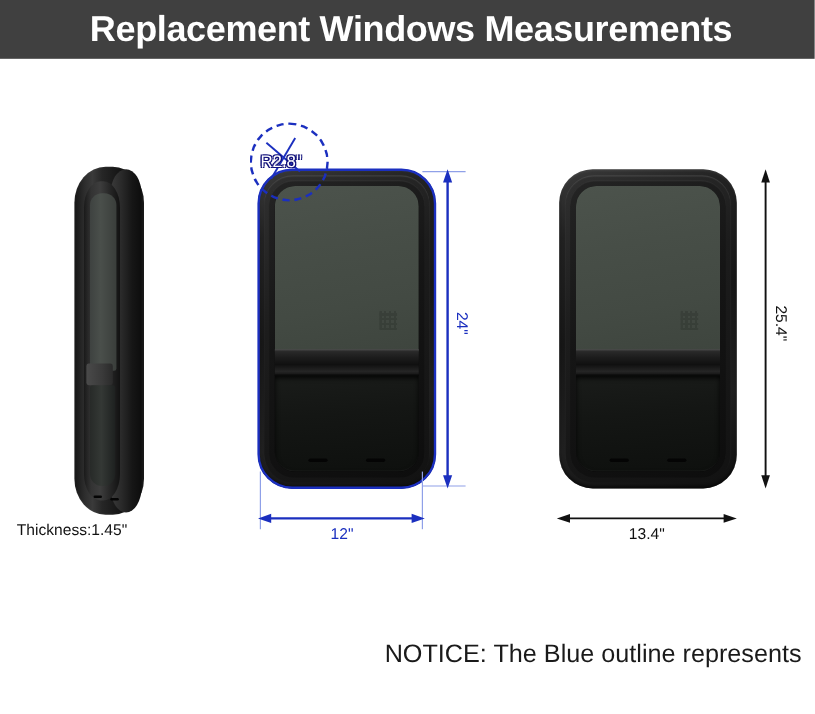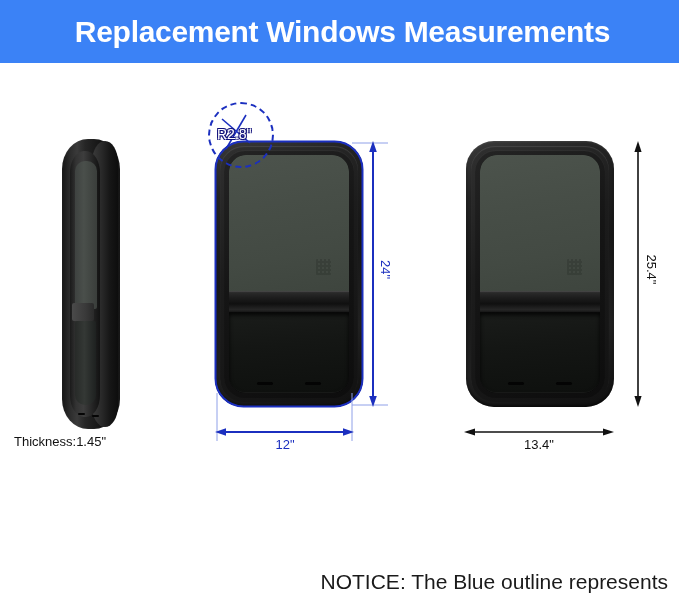--- a/index.html
+++ b/index.html
@@ -15,22 +15,22 @@
     font-family: "Liberation Sans", sans-serif;
     -webkit-font-smoothing: antialiased;
   }
 
   
   .banner {
     position: absolute;
     left: 0;
     top: 0;
     width: 679px;
-    height: 63px;
-    background: #3b82f6;
+    height: 49px;
+    background: #404040;
     display: flex;
     align-items: center;
     justify-content: center;
   }
   .banner-title {
     color: #ffffff;
     font-family: "Liberation Sans", sans-serif;
     font-weight: bold;
     font-size: 30px;
     letter-spacing: -0.3px;
@@ -249,21 +249,21 @@
   .notice {
     position: absolute;
     left: 232px;
     top: 469px;
     width: 436px;
     font-size: 21px;
     color: #1a1a1a;
     line-height: 1.30;
     text-align: right;
   }
-  .notice-l1 { display: block; margin-top: 36px; }
+  .notice-l1 { display: block; }
   .notice-l2 { display: block; }
 </style>
 </head>
 <body>
 
 <div class="banner">
   <div class="banner-title">Replacement Windows Measurements</div>
 </div>
 
 <div class="stage">

